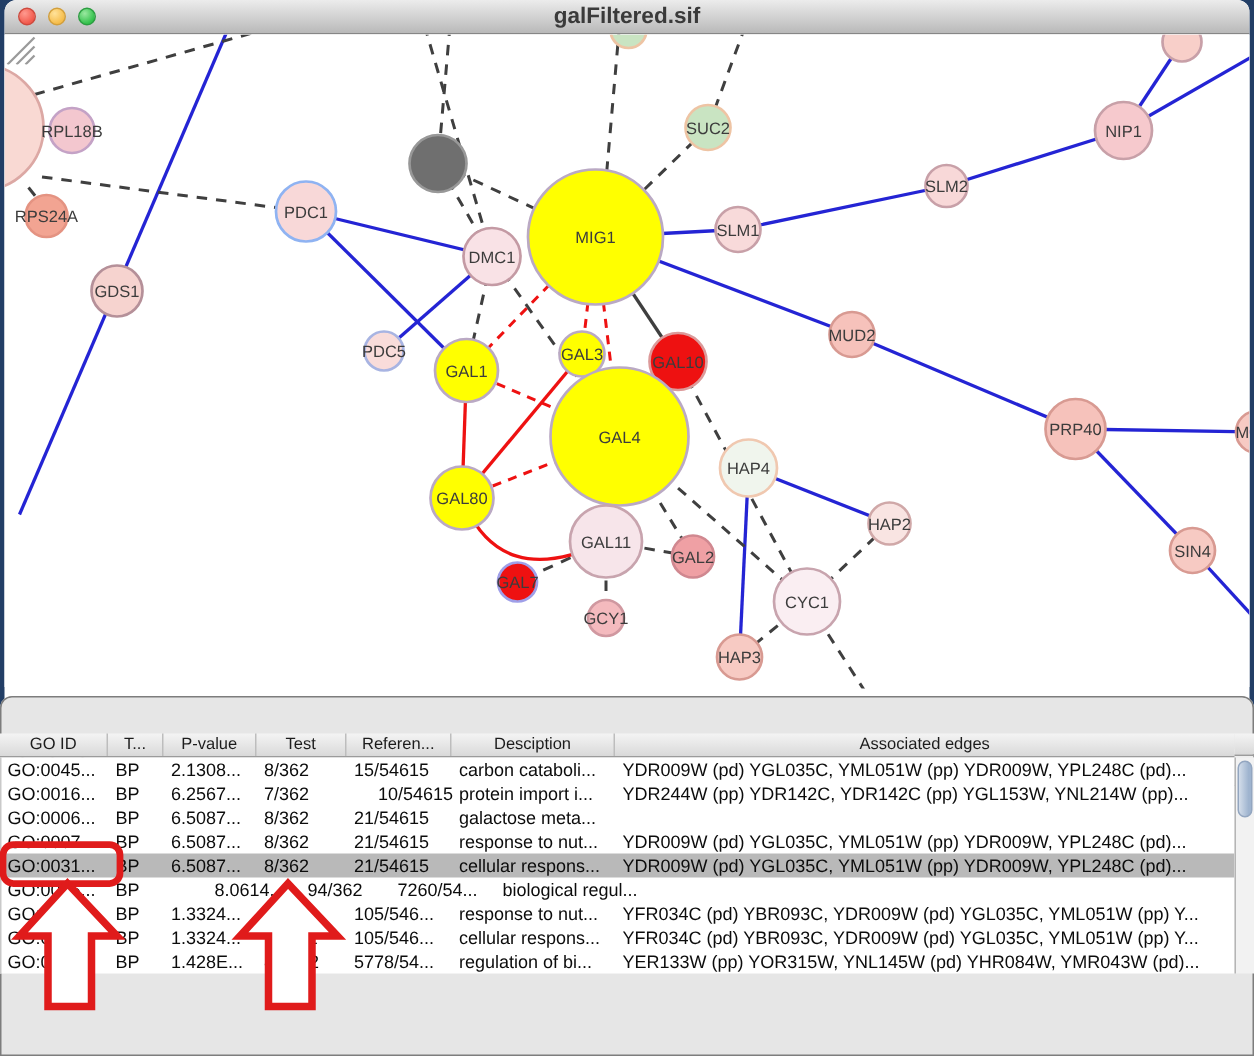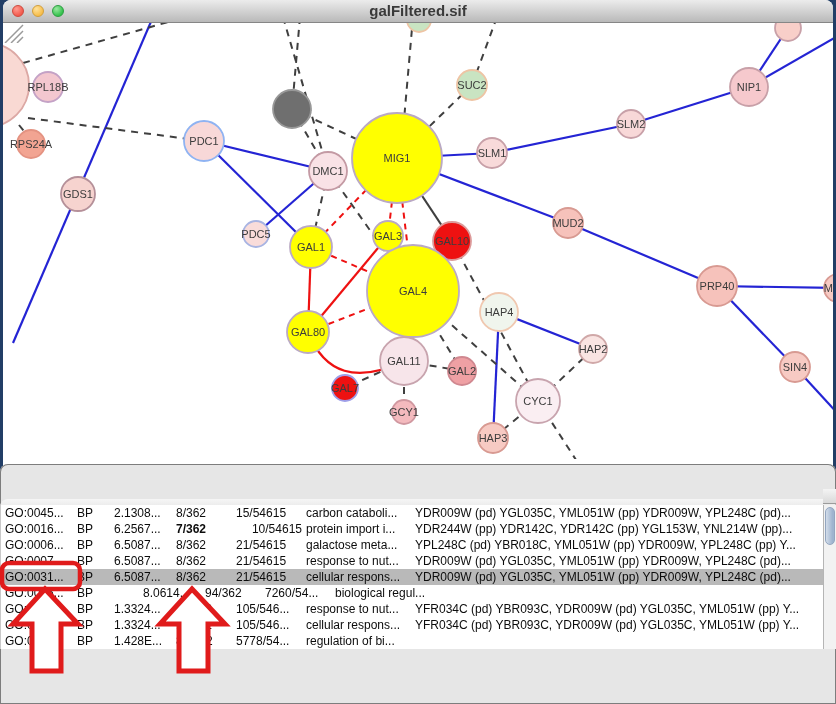--- a/index.html
+++ b/index.html
@@ -185,48 +185,56 @@
 
 <div class="win2">
   <div class="titlebar2">
     <div class="lights2">
       <span class="light l-hollow"></span>
       <span class="light l-hollow"></span>
       <span class="light l-hollow"></span>
     </div>
     <div class="t2-title">NOA output for Single Mode</div>
   </div>
+  <div class="theader" id="thead">
+      <div class="hcell" style="width: 72px;">GO ID</div>
+      <div class="hcell" style="width: 37px;">T...</div>
+      <div class="hcell" style="width: 62px;">P-value</div>
+      <div class="hcell" style="width: 60px;">Test</div>
+      <div class="hcell" style="width: 70px;">Referen...</div>
+      <div class="hcell" style="width: 109px;">Desciption</div>
+      <div class="hcell" style="width: 413px;">Associated edges</div>
+    </div>
   <div class="hcorner"></div>
   <div class="tbody" id="tbody">
       <div class="trow">
         <div class="tcell" style="width: 72px;">GO:0045...</div>
         <div class="tcell" style="width: 37px;">BP</div>
         <div class="tcell" style="width: 62px;">2.1308...</div>
         <div class="tcell" style="width: 60px;">8/362</div>
         <div class="tcell" style="width: 70px;">15/54615</div>
         <div class="tcell" style="width: 109px;">carbon cataboli...</div>
         <div class="tcell" style="width: 413px;">YDR009W (pd) YGL035C, YML051W (pp) YDR009W, YPL248C (pd)...</div>
       </div>
       <div class="trow">
         <div class="tcell" style="width: 72px;">GO:0016...</div>
         <div class="tcell" style="width: 37px;">BP</div>
         <div class="tcell" style="width: 62px;">6.2567...</div>
-        <div class="tcell" style="width: 60px; font-weight: bold;">7/362</div>
+        <div class="tcell" style="width: 60px;">7/362</div>
         <div class="tcell" style="width: 70px; text-align: right;">10/54615</div>
         <div class="tcell" style="width: 109px;">protein import i...</div>
         <div class="tcell" style="width: 413px;">YDR244W (pp) YDR142C, YDR142C (pp) YGL153W, YNL214W (pp)...</div>
       </div>
       <div class="trow">
         <div class="tcell" style="width: 72px;">GO:0006...</div>
         <div class="tcell" style="width: 37px;">BP</div>
         <div class="tcell" style="width: 62px;">6.5087...</div>
         <div class="tcell" style="width: 60px;">8/362</div>
         <div class="tcell" style="width: 70px;">21/54615</div>
         <div class="tcell" style="width: 109px;">galactose meta...</div>
-        <div class="tcell" style="width: 413px;">YPL248C (pd) YBR018C, YML051W (pp) YDR009W, YPL248C (pp) Y...</div>
       </div>
       <div class="trow">
         <div class="tcell" style="width: 72px;">GO:0007...</div>
         <div class="tcell" style="width: 37px;">BP</div>
         <div class="tcell" style="width: 62px;">6.5087...</div>
         <div class="tcell" style="width: 60px;">8/362</div>
         <div class="tcell" style="width: 70px;">21/54615</div>
         <div class="tcell" style="width: 109px;">response to nut...</div>
         <div class="tcell" style="width: 413px;">YDR009W (pd) YGL035C, YML051W (pp) YDR009W, YPL248C (pd)...</div>
       </div>
@@ -265,20 +273,21 @@
         <div class="tcell" style="width: 109px;">cellular respons...</div>
         <div class="tcell" style="width: 413px;">YFR034C (pd) YBR093C, YDR009W (pd) YGL035C, YML051W (pp) Y...</div>
       </div>
       <div class="trow">
         <div class="tcell" style="width: 72px;">GO:0050...</div>
         <div class="tcell" style="width: 37px;">BP</div>
         <div class="tcell" style="width: 62px;">1.428E...</div>
         <div class="tcell" style="width: 60px;">80/362</div>
         <div class="tcell" style="width: 70px;">5778/54...</div>
         <div class="tcell" style="width: 109px;">regulation of bi...</div>
+        <div class="tcell" style="width: 413px;">YER133W (pp) YOR315W, YNL145W (pd) YHR084W, YMR043W (pd)...</div>
       </div>
     </div>
   <div class="vscroll">
     <div class="vthumb"></div>
   </div>
 
 </div>
 
 <svg class="annot" id="annot" width="836" height="704">
     <rect x="2" y="563" width="78" height="26" rx="7" fill="none" stroke="#e01b1b" stroke-width="4.5"></rect>

